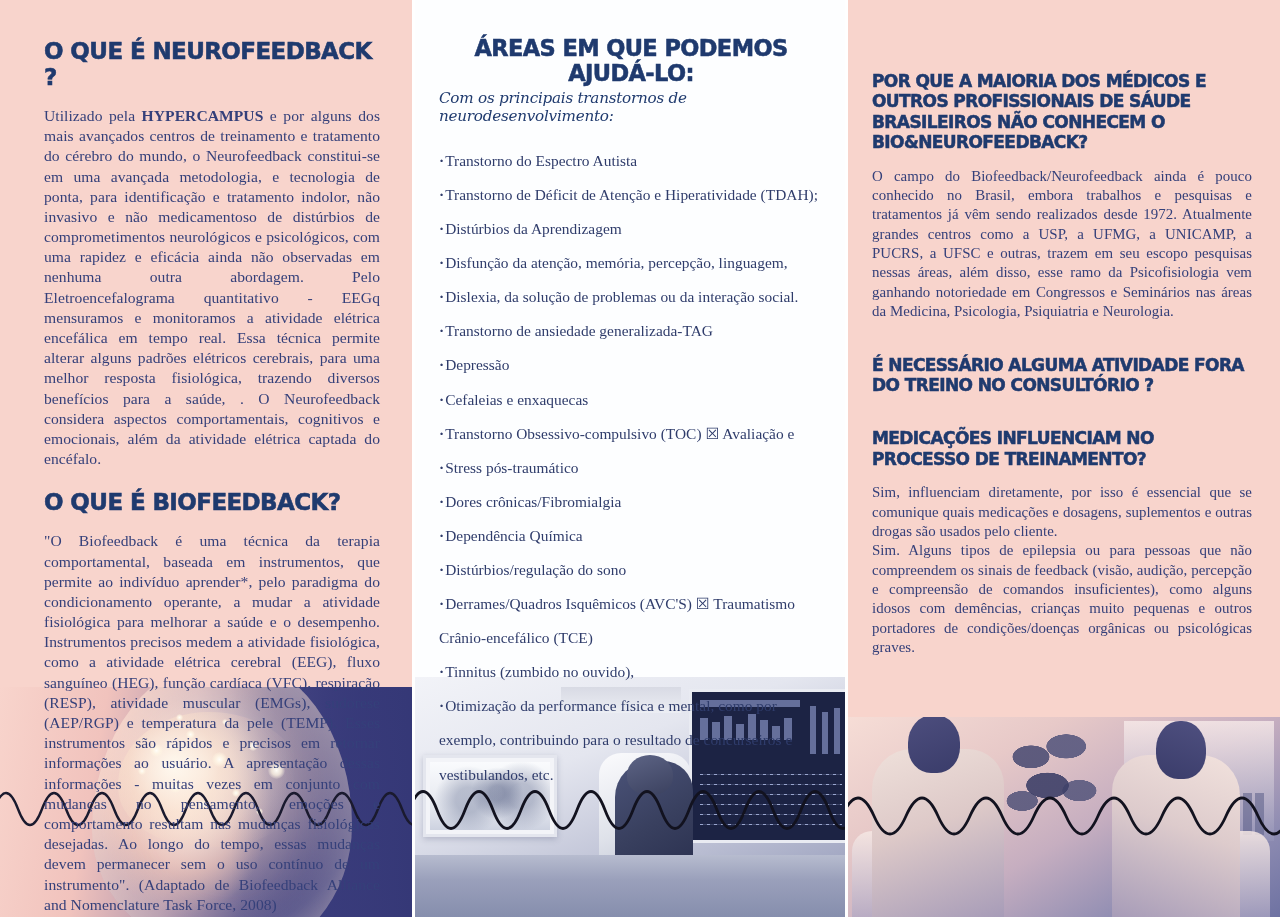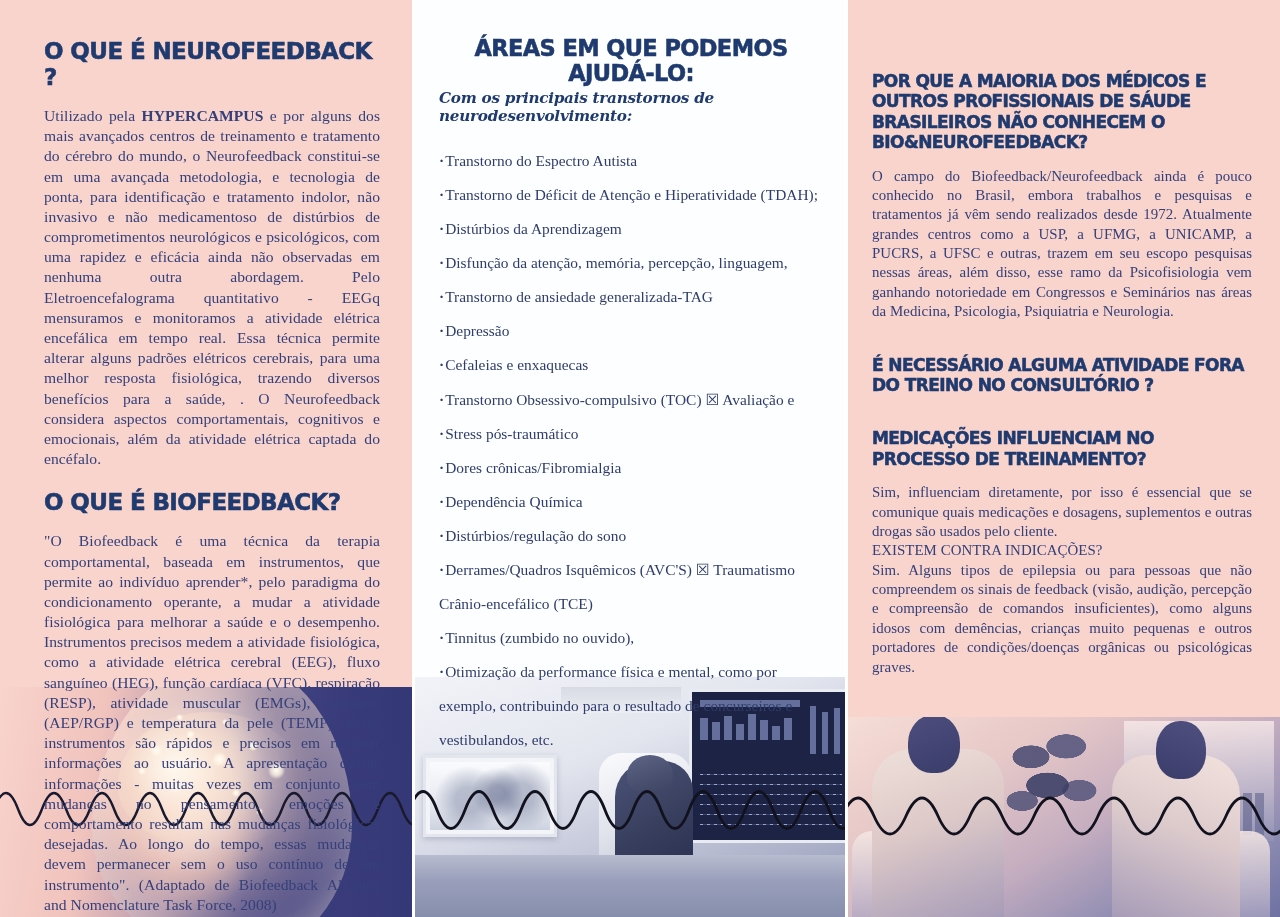--- a/index.html
+++ b/index.html
@@ -63,21 +63,21 @@
   }
   .panel-right h2.heading {
     font-size: 17px;
     line-height: 1.2;
     margin-bottom: 14px;
     margin-top: 33px;
   }
   .subheading {
     font-family: "DejaVu Serif", serif;
     font-style: italic;
-    font-weight: 700;
+    font-weight: 400;
     color: #1f3a6e;
     font-size: 15.2px;
     margin: 0 0 26px 0;
     letter-spacing: -0.25px;
   }
   p.body {
     font-family: "Liberation Serif", serif;
     color: #35407a;
     font-size: 15.6px;
     line-height: 1.295;
@@ -371,20 +371,21 @@
 
     <div class="panel-inner">
       <h2 class="heading">ÁREAS EM QUE PODEMOS AJUDÁ-LO:</h2>
       <div class="subheading">Com os principais transtornos de neurodesenvolvimento:</div>
 
       <ul class="bullets">
         <li><span>Transtorno do Espectro Autista</span></li>
         <li><span>Transtorno de Déficit de Atenção e Hiperatividade (TDAH);</span></li>
         <li><span>Distúrbios da Aprendizagem</span></li>
         <li><span>Disfunção da atenção, memória, percepção, linguagem,</span></li>
+        <li><span>Dislexia, da solução de problemas ou da interação social.</span></li>
         <li><span>Transtorno de ansiedade generalizada-TAG</span></li>
         <li><span>Depressão</span></li>
         <li><span>Cefaleias e enxaquecas</span></li>
         <li><span>Transtorno Obsessivo-compulsivo (TOC) ☒ Avaliação e</span></li>
         <li><span>Stress pós-traumático</span></li>
         <li><span>Dores crônicas/Fibromialgia</span></li>
         <li><span>Dependência Química</span></li>
         <li><span>Distúrbios/regulação do sono</span></li>
         <li><span>Derrames/Quadros Isquêmicos (AVC'S) ☒ Traumatismo</span></li>
         <li class="cont"><span>Crânio-encefálico (TCE)</span></li>
@@ -428,18 +429,17 @@
     </div>
 
     <div class="panel-inner">
       <h2 class="heading">POR QUE A MAIORIA DOS MÉDICOS E OUTROS PROFISSIONAIS DE SÁUDE BRASILEIROS NÃO CONHECEM O BIO&amp;NEUROFEEDBACK?</h2>
       <p class="body">O campo do Biofeedback/Neurofeedback ainda é pouco conhecido no Brasil, embora trabalhos e pesquisas e tratamentos já vêm sendo realizados desde 1972. Atualmente grandes centros como a USP, a UFMG, a UNICAMP, a PUCRS, a UFSC e outras, trazem em seu escopo pesquisas nessas áreas, além disso, esse ramo da Psicofisiologia vem ganhando notoriedade em Congressos e Seminários nas áreas da Medicina, Psicologia, Psiquiatria e Neurologia.</p>
 
       <h2 class="heading">É NECESSÁRIO ALGUMA ATIVIDADE FORA DO TREINO NO CONSULTÓRIO ?</h2>
 
       <h2 class="heading">MEDICAÇÕES INFLUENCIAM NO PROCESSO DE TREINAMENTO?</h2>
       <p class="body nogap">Sim, influenciam diretamente, por isso é essencial que se comunique quais medicações e dosagens, suplementos e outras drogas são usados pelo cliente.</p>
-      <p class="body nogap">EXISTEM CONTRA INDICAÇÕES?</p>
       <p class="body">Sim. Alguns tipos de epilepsia ou para pessoas que não compreendem os sinais de feedback (visão, audição, percepção e compreensão de comandos insuficientes), como alguns idosos com demências, crianças muito pequenas e outros portadores de condições/doenças orgânicas ou psicológicas graves.</p>
     </div>
   </div>
 
 </div>
 
 </body></html>

